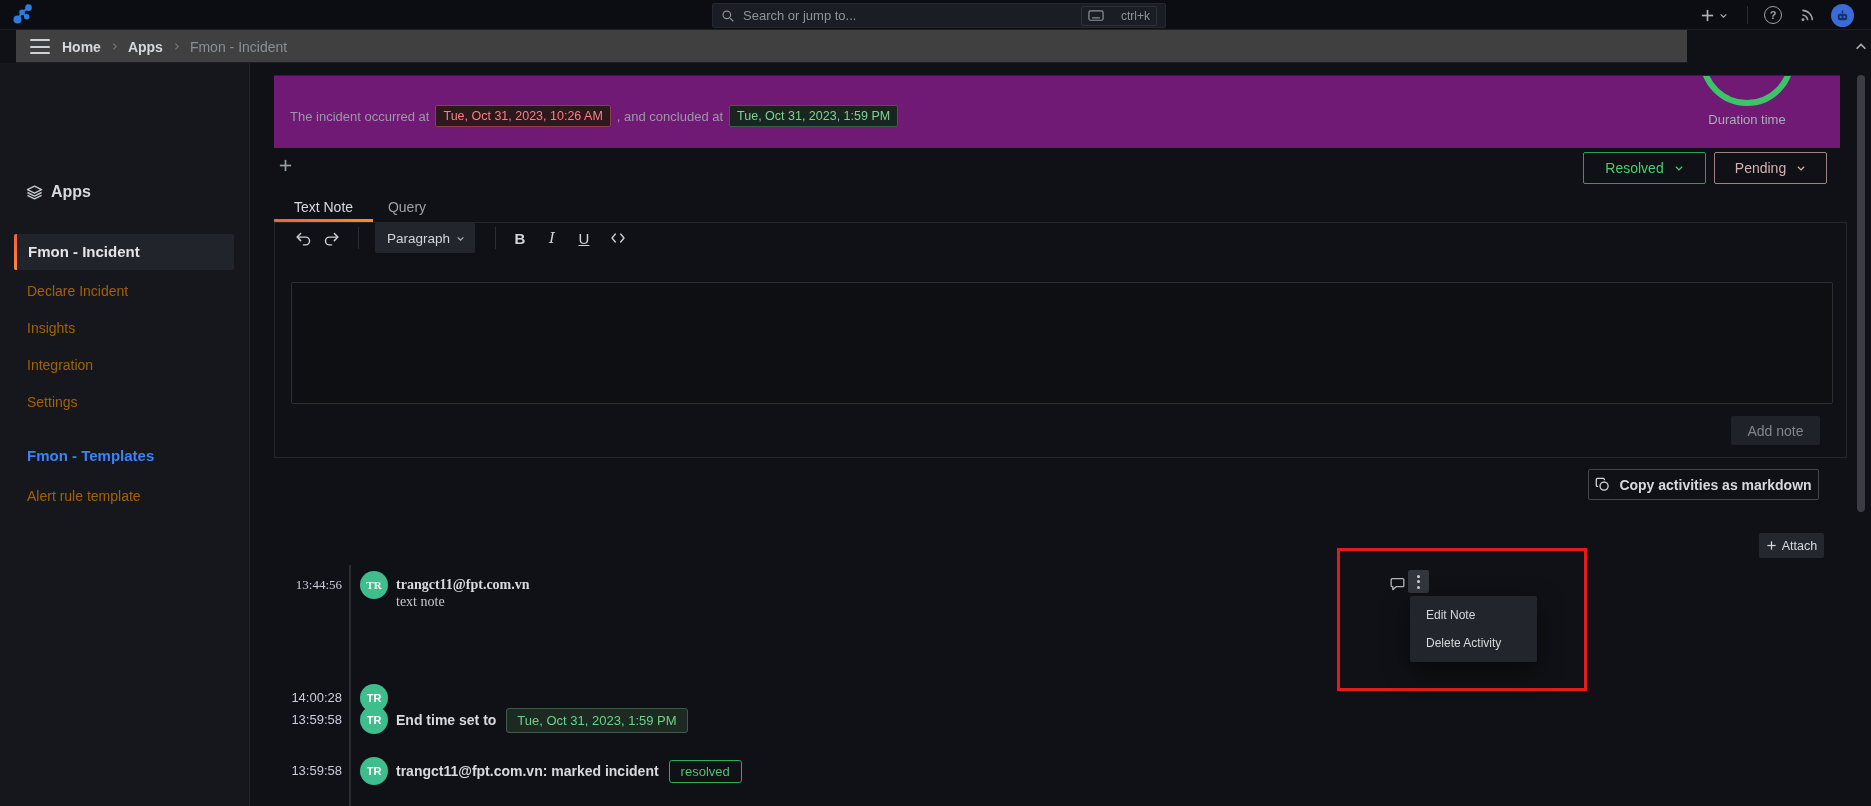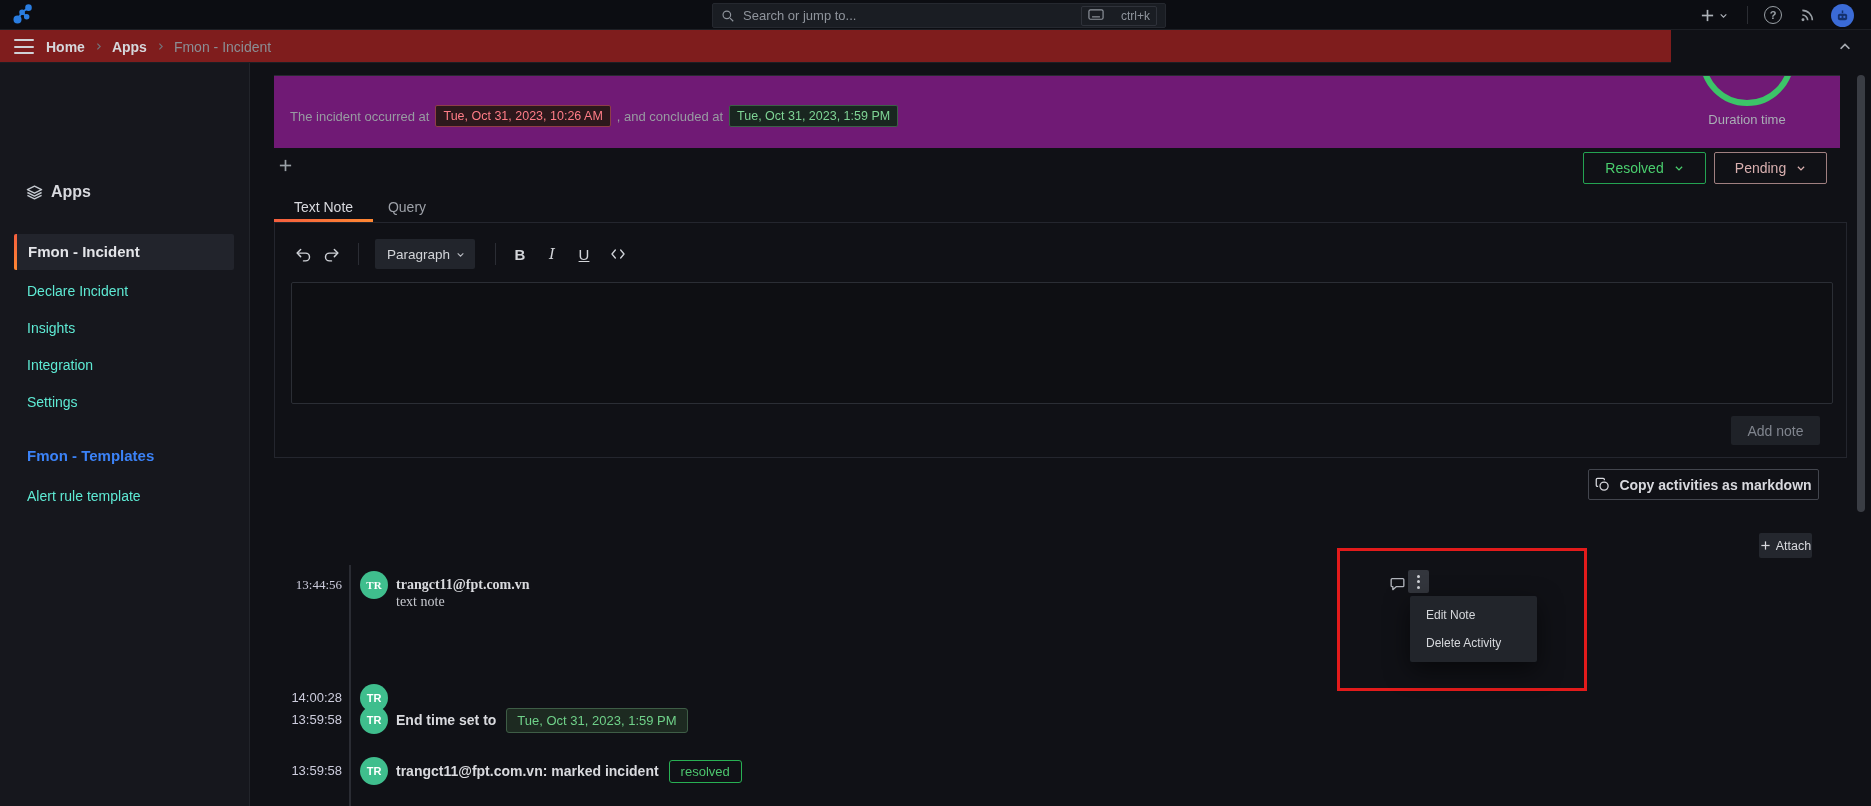--- a/index.html
+++ b/index.html
@@ -11,43 +11,43 @@
     color: #d8d9de;
     overflow: hidden;
   }
   .abs { position:absolute; }
 
   
   #topbar { left:0; top:0; width:1871px; height:30px; background:#0c0d12; border-bottom:1px solid #1d1f25; z-index:10; }
   #logo { left:12px; top:4px; width:22px; height:22px; }
   #searchbox { left:712px; top:3px; width:454px; height:25px; background:#1a1d23; border:1px solid #25282f; border-radius:2px; display:flex; align-items:center; padding:0 8px; }
   #search-placeholder { color:#8f949c; font-size:13px; margin-left:8px; flex:1; }
-  #shortcut-tag { display:flex; align-items:flex-start; gap:17px; border:1px solid #2f323a; border-radius:2px; padding:2px 6px; color:#8f949c; font-size:12px; }
+  #shortcut-tag { display:flex; align-items:center; gap:17px; border:1px solid #2f323a; border-radius:2px; padding:2px 6px; color:#8f949c; font-size:12px; }
   #plus-group { left:1700px; top:5px; height:20px; display:flex; align-items:center; gap:4px; color:#aeb2b9; }
   #topbar-divider { left:1747px; top:6px; width:1px; height:18px; background:#2b2d33; }
   #help-icon { left:1764px; top:6px; width:18px; height:18px; border:1.5px solid #9aa0a6; border-radius:50%; color:#9aa0a6; font-size:11px; font-weight:700; display:flex; align-items:center; justify-content:center; }
   #rss-icon { left:1799px; top:7px; }
   #avatar-top { left:1831px; top:4px; width:23px; height:23px; border-radius:50%; background:#3b6bd6; display:flex; align-items:center; justify-content:center; }
 
   
-  #breadbar { left:0; top:30px; width:1671px; height:33px; background:#7f1d1d; border-bottom:1px solid #1c1e24; z-index:9; }
+  #breadbar { left:16px; top:30px; width:1671px; height:33px; background:#404040; border-bottom:1px solid #1c1e24; z-index:9; }
   #hamburger { left:14px; top:9px; width:20px; height:15px; display:flex; flex-direction:column; justify-content:space-between; }
   #hamburger div { height:2px; background:#d0d2d7; border-radius:1px; }
   #crumbs { left:46px; top:0; height:33px; display:flex; align-items:center; gap:9px; font-size:14px; }
   .crumb-strong { color:#d5d7db; font-weight:600; }
   .crumb-muted { color:#8b8e94; }
   #collapse-chevron { left:1838px; top:10px; color:#a8acb2; }
 
   
   #sidebar { left:0; top:63px; width:250px; height:743px; background:#16171d; border-right:1px solid #22242a; }
   #sidebar-header { position:absolute; left:26px; top:120px; display:flex; align-items:center; gap:8px; font-size:16px; font-weight:600; color:#d8d9de; }
   #side-active { position:absolute; left:14px; top:171px; width:220px; height:36px; background:#22242c; border-radius:2px; }
   #side-active-accent { position:absolute; left:0; top:0; width:3px; height:36px; background:linear-gradient(180deg,#f55f3e,#ff8833); border-radius:2px 0 0 2px; }
   #side-active-label { position:absolute; left:14px; top:0; line-height:36px; font-size:15px; font-weight:600; color:#e3e4e8; }
-  .side-item { position:absolute; left:27px; height:26px; line-height:26px; font-size:14px; color:#5eead4; }
+  .side-item { position:absolute; left:27px; height:26px; line-height:26px; font-size:14px; color:#a16207; }
   .side-section { position:absolute; left:27px; height:26px; line-height:26px; font-size:15px; font-weight:700; color:#3b82f6; }
 
   
   #summary-panel { left:274px; top:75px; width:1566px; height:73px; background:#701a75; border-top:1px solid #282a31; overflow:hidden; }
   #summary-line { position:absolute; left:16px; top:29px; display:flex; align-items:center; font-size:13px; color:#989ba2; white-space:nowrap; }
   .time-badge { font-size:12.5px; border-radius:2px; padding:3px 7px; margin:0 6px; }
   .time-badge.red { background:#2d181c; border:1px solid #8f3e47; color:#ff7d87; }
   .time-badge.green { background:#192620; border:1px solid #3c5f47; color:#7fd495; }
   #duration-arc { position:absolute; left:1426px; top:-64px; width:94px; height:94px; border:6px solid #3cc468; border-radius:50%; }
   #duration-label { position:absolute; left:1398px; top:36px; width:150px; text-align:center; font-size:13px; color:#a9aeb5; }
@@ -58,38 +58,38 @@
   #btn-pending { left:1714px; top:152px; width:113px; border:1px solid #a08080; color:#d9b0b0; }
 
   
   #add-tab-plus { left:278px; top:158px; color:#9aa0a6; }
   #tab-textnote { left:274px; top:194px; width:99px; height:28px; text-align:center; line-height:26px; font-size:14px; color:#d8d9de; font-weight:500; }
   #tab-underline { left:274px; top:219px; width:99px; height:3px; background:linear-gradient(90deg,#f55f3e,#ff8833); }
   #tab-query { left:381px; top:194px; width:52px; height:28px; text-align:center; line-height:26px; font-size:14px; color:#9da1a8; }
 
   
   #editor-card { left:274px; top:222px; width:1573px; height:236px; border:1px solid #24262e; }
-  #toolbar { position:absolute; left:16px; top:16px; height:30px; display:flex; align-items:center; }
+  #toolbar { position:absolute; left:16px; top:0; height:30px; display:flex; align-items:center; }
   .tbtn { width:24px; height:24px; display:flex; align-items:center; justify-content:center; color:#d3d5d9; }
   .tsep { width:1px; height:22px; background:#2b2d34; }
   #btn-redo { margin-left:4px; }
   #tsep1 { margin-left:15px; }
   #paragraph-btn { margin-left:16px; width:100px; height:30px; background:#22252c; border-radius:2px; display:flex; align-items:center; padding:0 10px 0 12px; font-size:13.5px; color:#d3d5d9; }
   #paragraph-btn .chev { margin-left:auto; color:#b7bac0; }
   #tsep2 { margin-left:20px; }
   #btn-bold { margin-left:12px; font-weight:700; font-size:15px; }
   #btn-italic { margin-left:8px; font-style:italic; font-family:"DejaVu Serif", serif; font-size:15px; }
   #btn-underline { margin-left:8px; text-decoration:underline; font-size:15px; }
   #btn-code { margin-left:8px; width:28px; }
   #editor-textarea { position:absolute; left:16px; top:59px; width:1542px; height:122px; background:#0e0f13; border:1px solid #2b2e35; border-radius:2px; }
   #add-note-btn { position:absolute; right:26px; bottom:12px; width:89px; height:29px; background:#1f2228; border-radius:2px; color:#80858e; font-size:14px; font-weight:500; display:flex; align-items:center; justify-content:center; }
 
   
   #copy-md-btn { left:1588px; top:469px; width:231px; height:31px; border:1px solid #43464e; border-radius:2px; display:flex; align-items:center; justify-content:center; gap:9px; font-size:14px; font-weight:600; color:#d8d9de; }
-  #attach-btn { left:1759px; top:533px; width:53px; height:25px; background:#24272e; border-radius:2px; display:flex; align-items:center; justify-content:center; gap:5px; font-size:12.5px; color:#d8d9de; }
+  #attach-btn { left:1759px; top:533px; width:65px; height:25px; background:#24272e; border-radius:2px; display:flex; align-items:center; justify-content:center; gap:5px; font-size:12.5px; color:#d8d9de; }
 
   
   #timeline-line { left:349px; top:565px; width:2px; height:241px; background:#2a2c33; }
   .trow { position:absolute; left:250px; width:1300px; }
   .t-time { position:absolute; left:0; top:0; width:92px; height:28px; line-height:28px; text-align:right; font-size:13px; color:#ccccdc; }
   .t-avatar { position:absolute; left:110px; top:0; width:28px; height:28px; border-radius:50%; background:#3fbe8d; color:#fff; font-size:11px; font-weight:700; display:flex; align-items:center; justify-content:center; }
   .t-content { position:absolute; left:146px; top:0; height:28px; display:flex; align-items:center; white-space:nowrap; }
   .t-title { font-size:14px; font-weight:700; color:#d9dade; }
   .t-sub { position:absolute; left:146px; top:23px; font-size:14px; color:#c6c8ce; }
   .t-text { font-size:14px; font-weight:600; color:#d9dade; }

